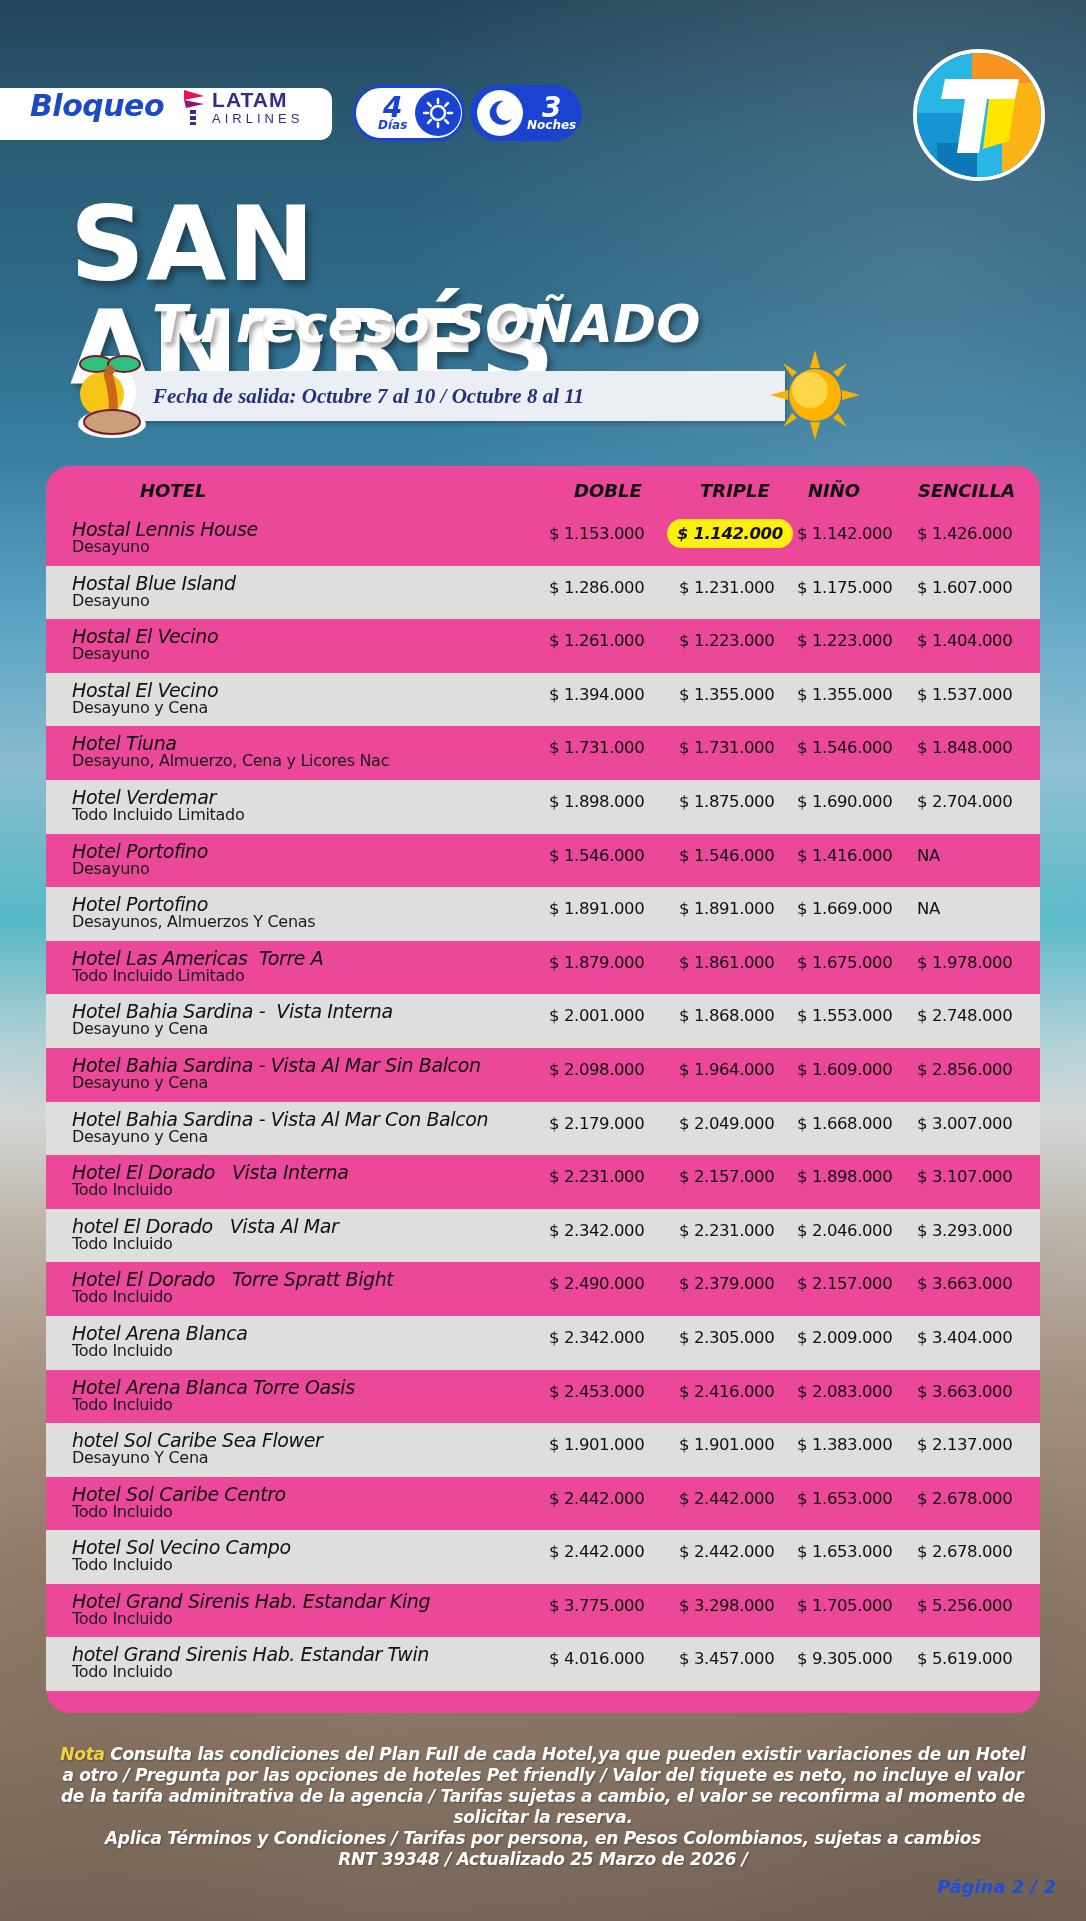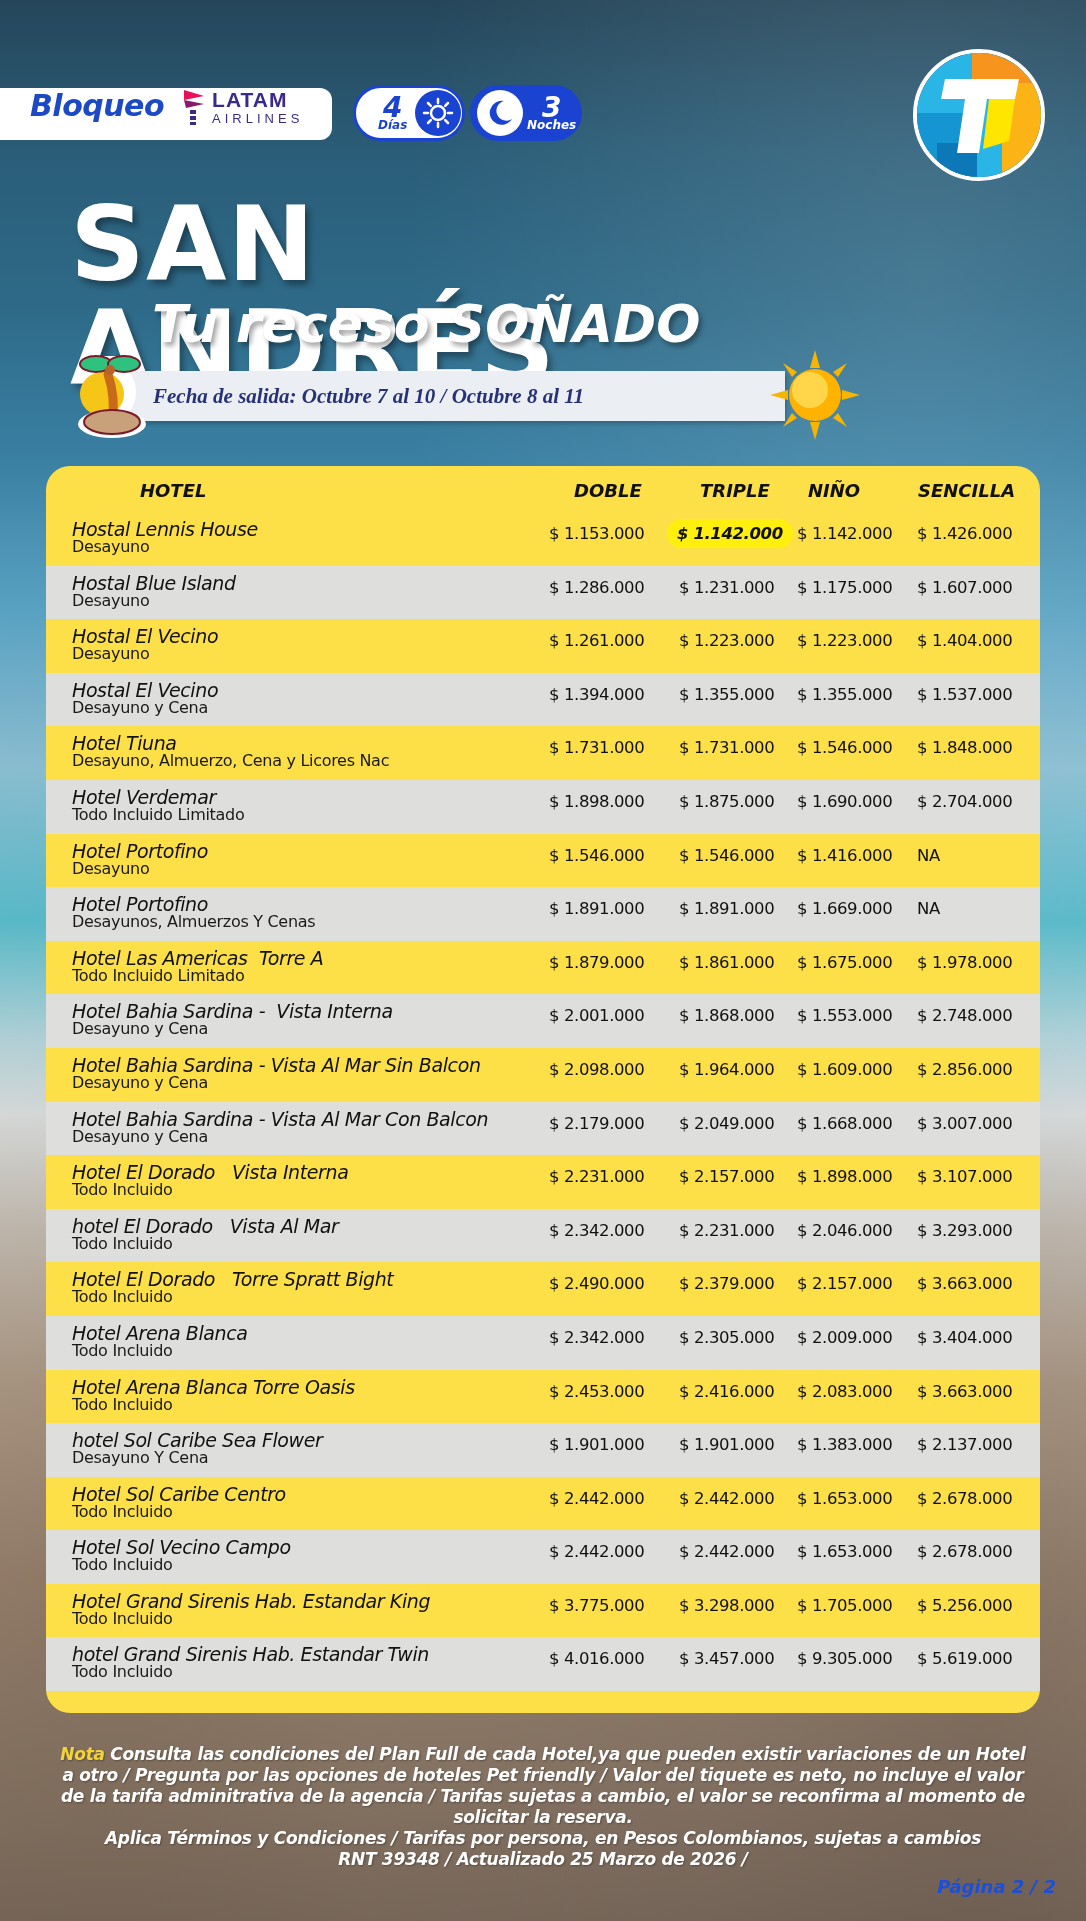--- a/index.html
+++ b/index.html
@@ -94,21 +94,21 @@
   .fecha-text {
     color: #263178; font-weight: 700; font-style: italic; font-size: 21px;
     font-family: Liberation Serif, serif;
   }
   .palm { position: absolute; left: 72px; top: 344px; width: 80px; height: 95px; }
   .sun { position: absolute; left: 770px; top: 350px; width: 90px; height: 90px; }
 
   
   .card {
     position: absolute; left: 46px; top: 466px; width: 994px; height: 1247px;
-    background: #fde047; border-radius: 24px; overflow: hidden;
+    background: #ec4899; border-radius: 24px; overflow: hidden;
   }
   .thead {
     position: absolute; left: 0; top: 0; width: 100%; height: 48px;
     font-weight: 900; font-style: italic; font-size: 18px; color: #111;
     font-family: "DejaVu Sans", sans-serif;
   }
   .thead span { position: absolute; top: 14px; }
   .h-hotel { left: 94px; }
   .h-doble { left: 528px; }
   .h-triple { left: 654px; }

